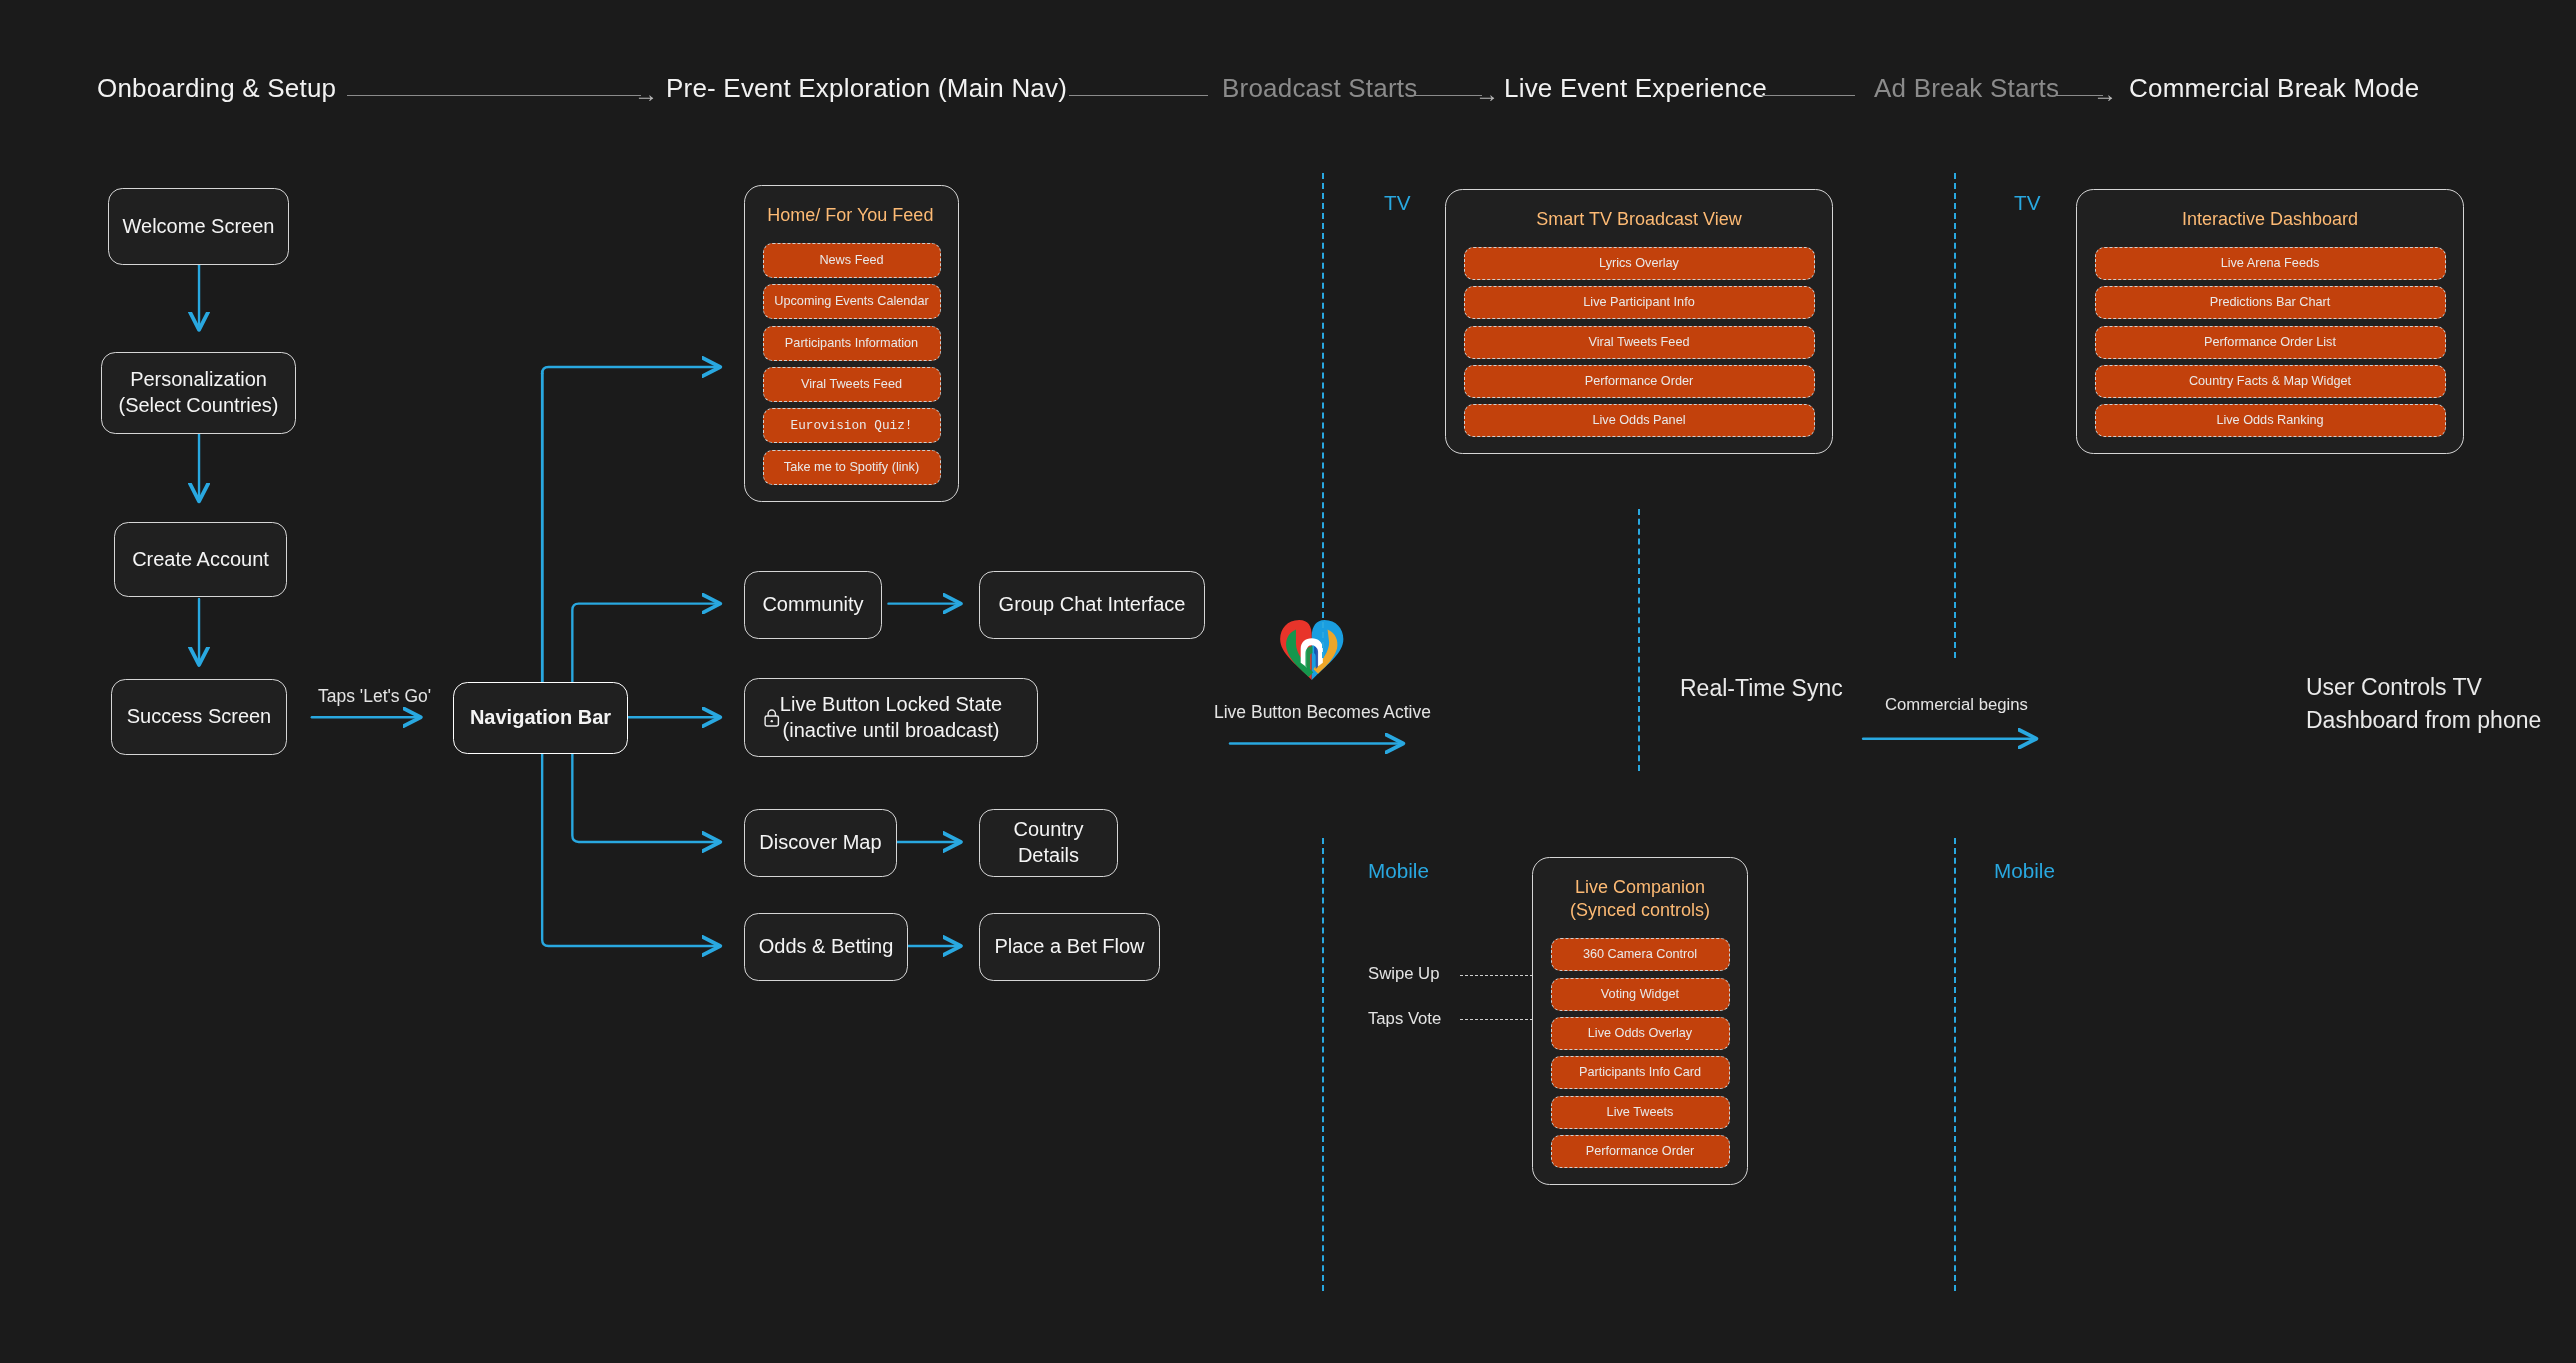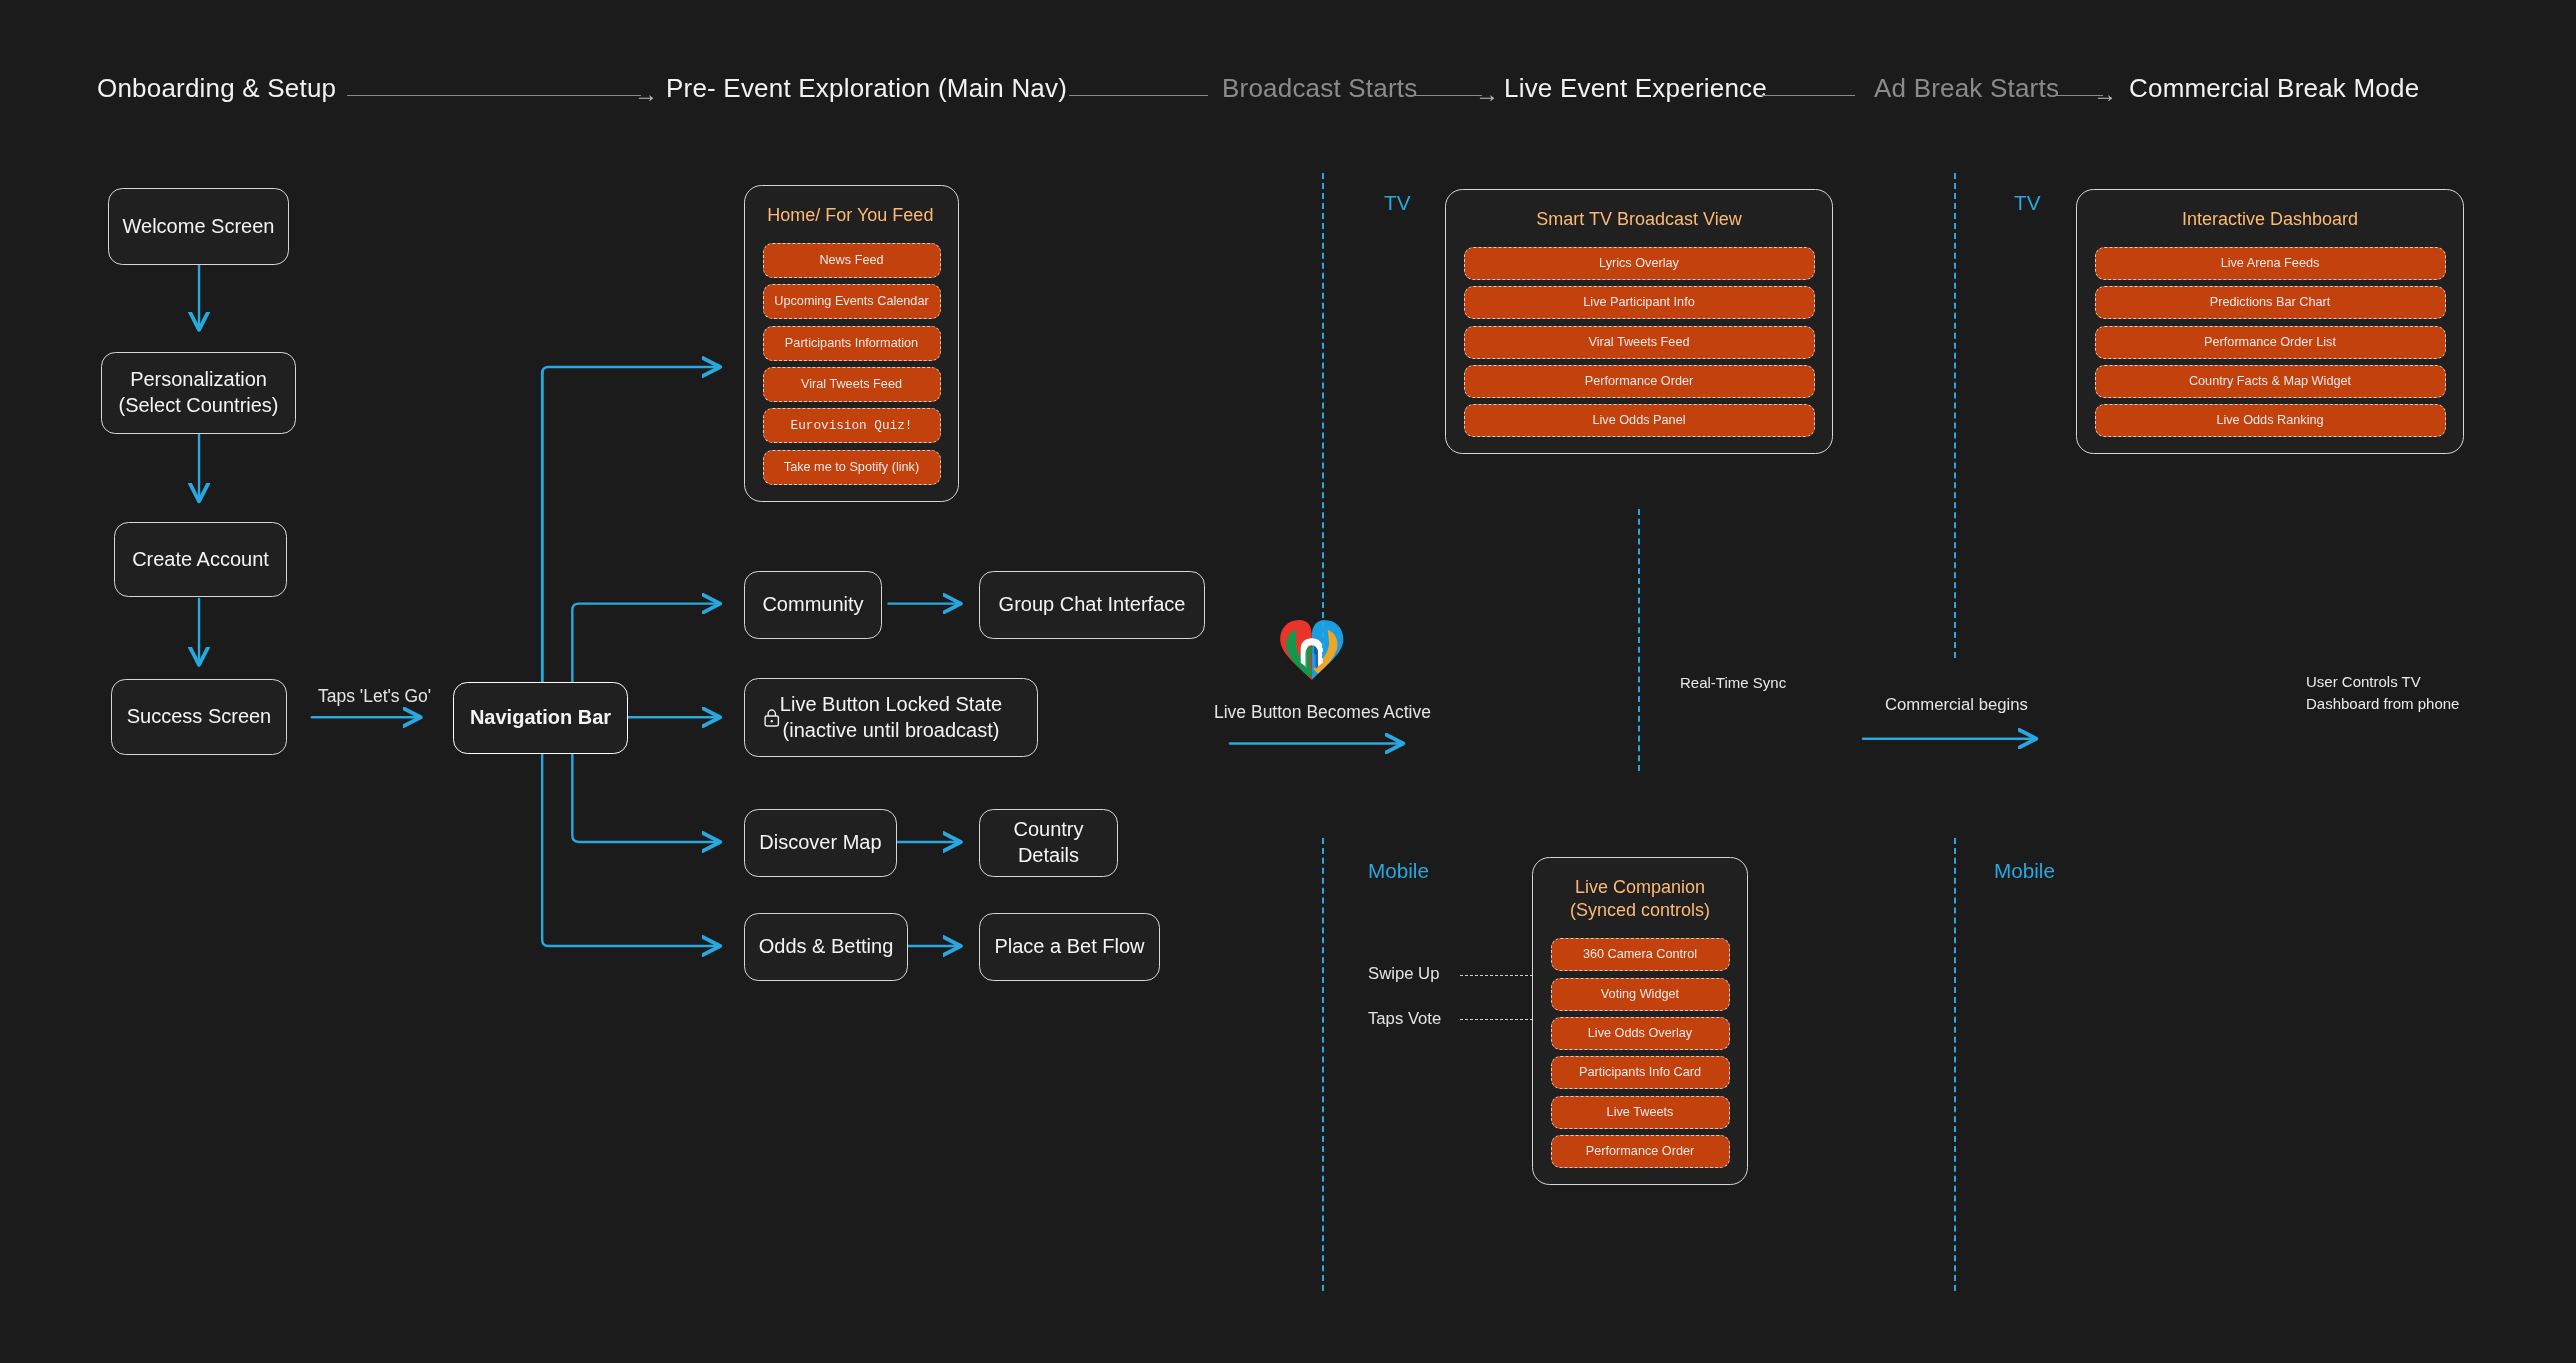--- a/index.html
+++ b/index.html
@@ -117,21 +117,21 @@
   .edge-label.small { font-size: 16.7px; }
   .zone-label {
     position: absolute;
     font-size: 20.7px;
     color: #29a8e0;
     white-space: nowrap;
     line-height: 1;
   }
   .note-label {
     position: absolute;
-    font-size: 15px;
+    font-size: 23px;
     color: #eaeaea;
     white-space: nowrap;
     line-height: 1.45;
   }
 
   
   .vdash {
     position: absolute;
     width: 0;
     border-left: 2.4px dashed #29a8e0;

